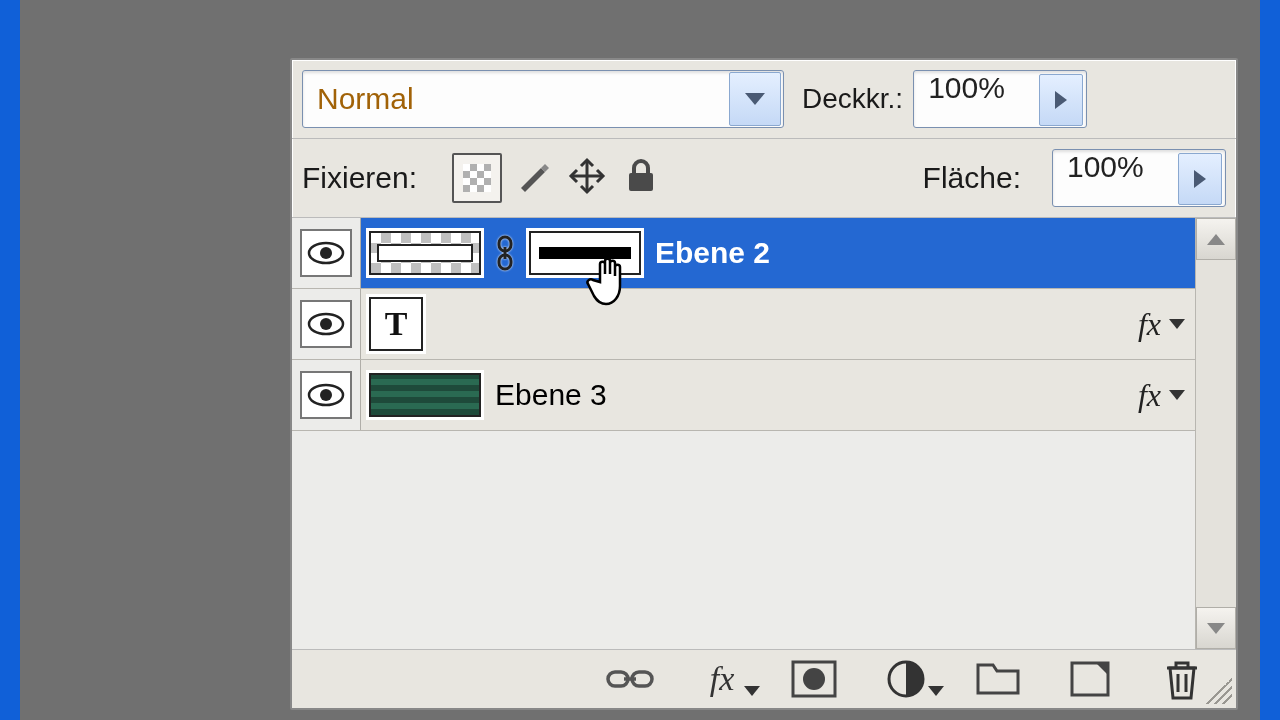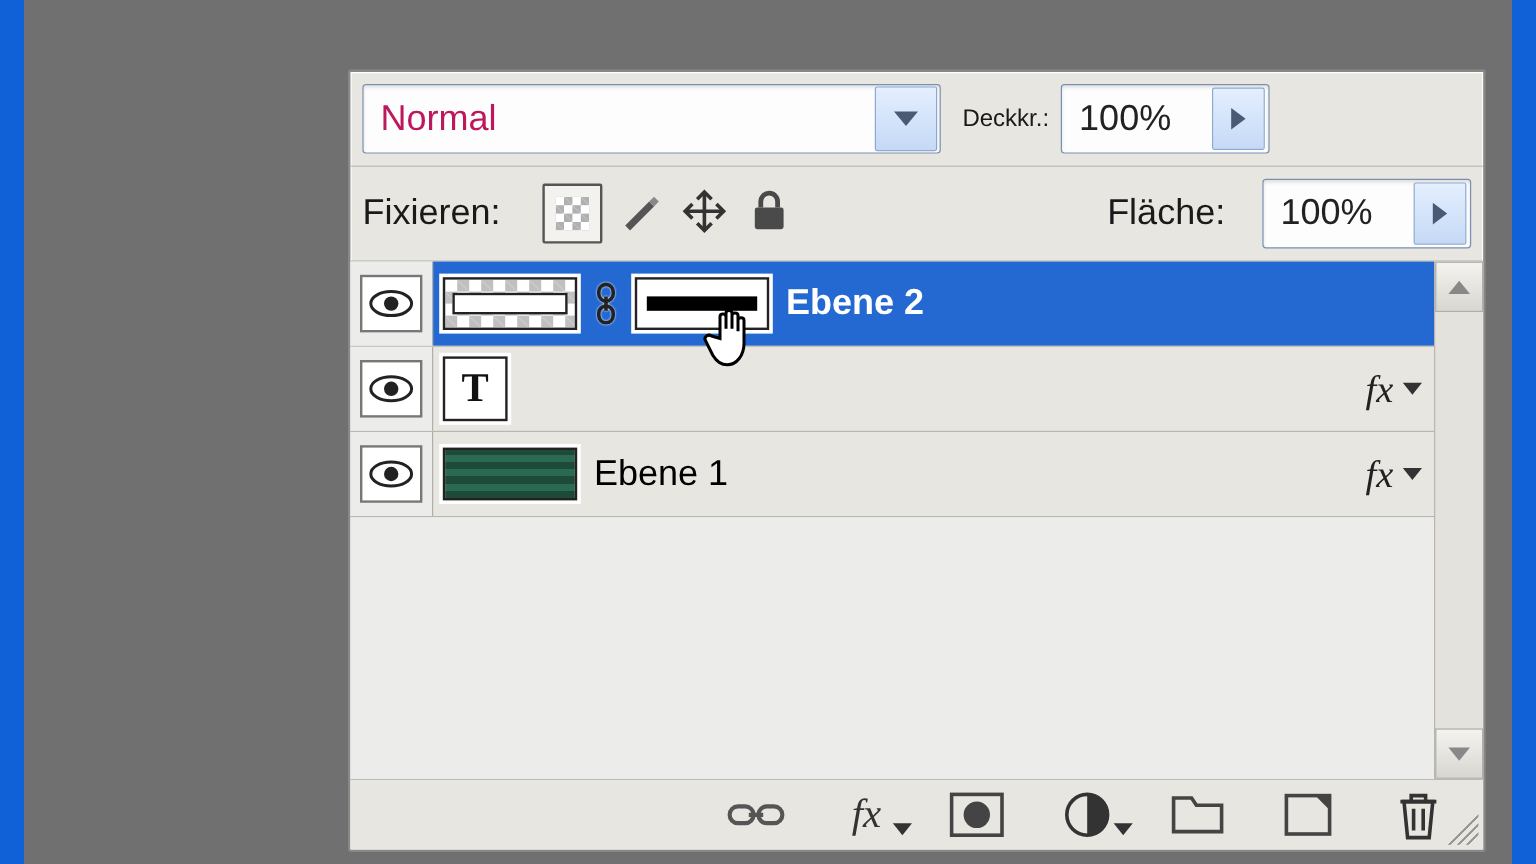--- a/index.html
+++ b/index.html
@@ -60,21 +60,21 @@
     height: 56px;
     background: #fdfdfd;
     border: 1px solid #7a90b0;
     border-radius: 3px;
     box-shadow: inset 0 2px 3px rgba(0,0,0,.12);
   }
   .blend-select .val {
     flex: 1;
     font-size: 30px;
     padding: 0 14px;
-    color: #be185d;
+    color: #a16207;
   }
   .dd-btn {
     width: 50px;
     height: 52px;
     margin: 2px;
     background: linear-gradient(#e4efff,#c5d9f6);
     border: 1px solid #8aa8d0;
     border-radius: 2px;
     display: flex;
     align-items: center;
@@ -86,27 +86,26 @@
     border-right: 10px solid transparent;
     border-top: 12px solid #4a5a74;
   }
   .tri-right {
     width: 0; height: 0;
     border-top: 9px solid transparent;
     border-bottom: 9px solid transparent;
     border-left: 12px solid #4a5a74;
   }
   .label-big {
-    font-size: 20px;
+    font-size: 28px;
     color: #1a1a1a;
     margin-left: 8px;
   }
   .pct-box {
     display: flex;
-    align-items: center;
     height: 56px;
     background: #fdfdfd;
     border: 1px solid #7a90b0;
     border-radius: 3px;
     box-shadow: inset 0 2px 3px rgba(0,0,0,.12);
   }
   .pct-box .val {
     width: 100px;
     font-size: 30px;
     padding: 0 8px 0 14px;
@@ -457,21 +456,21 @@
         <div class="eye-cell">
           <div class="eye-box">
             <svg width="38" height="24" viewBox="0 0 38 24">
                 <ellipse cx="19" cy="12" rx="17" ry="10" fill="none" stroke="#222" stroke-width="2.5"></ellipse>
                 <circle cx="19" cy="12" r="6" fill="#222"></circle>
               </svg>
           </div>
         </div>
         <div class="body">
           <div class="thumb texture"></div>
-          <div class="layer-name">Ebene 1</div>
+          <div class="layer-name">Ebene 3</div>
           <div class="fx-tag">
             <span>fx</span>
             <div class="mini-tri"></div>
           </div>
         </div>
       </div>
 
       <div class="empty-area"></div>
     </div>
 

